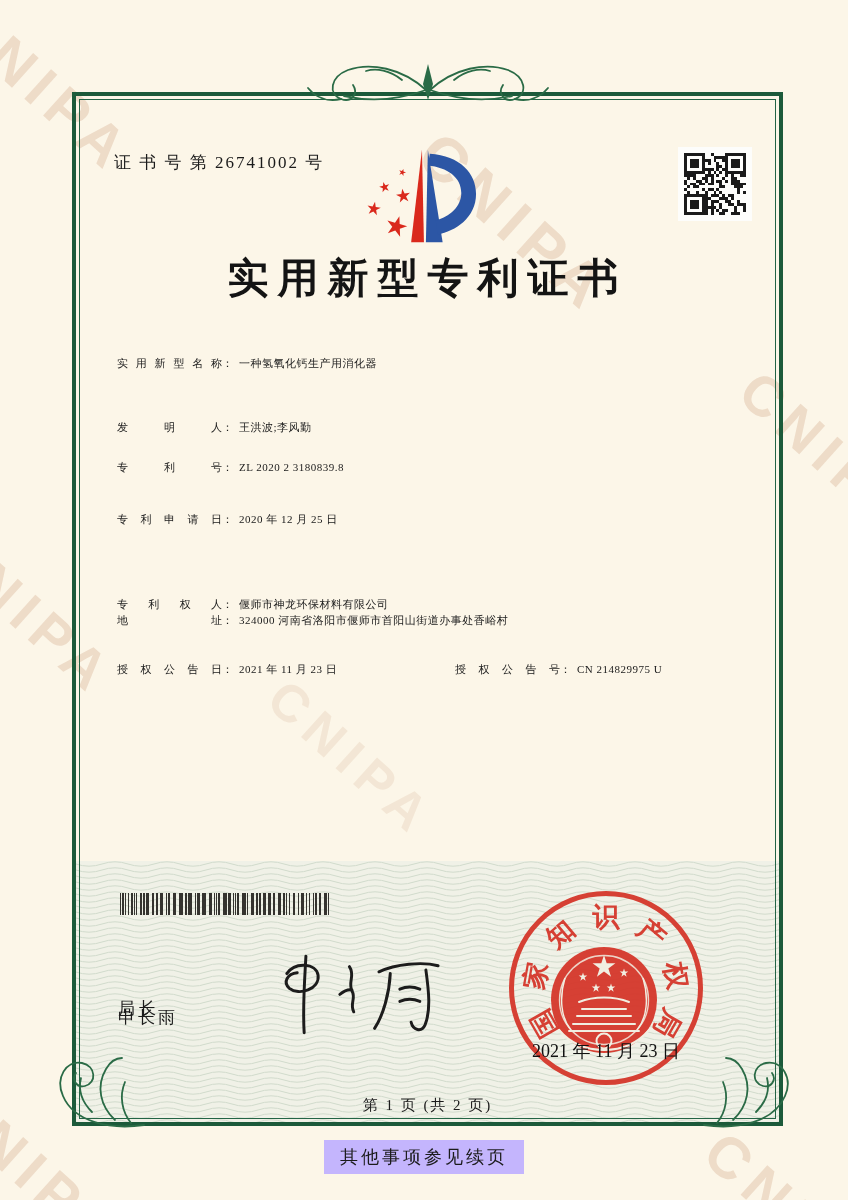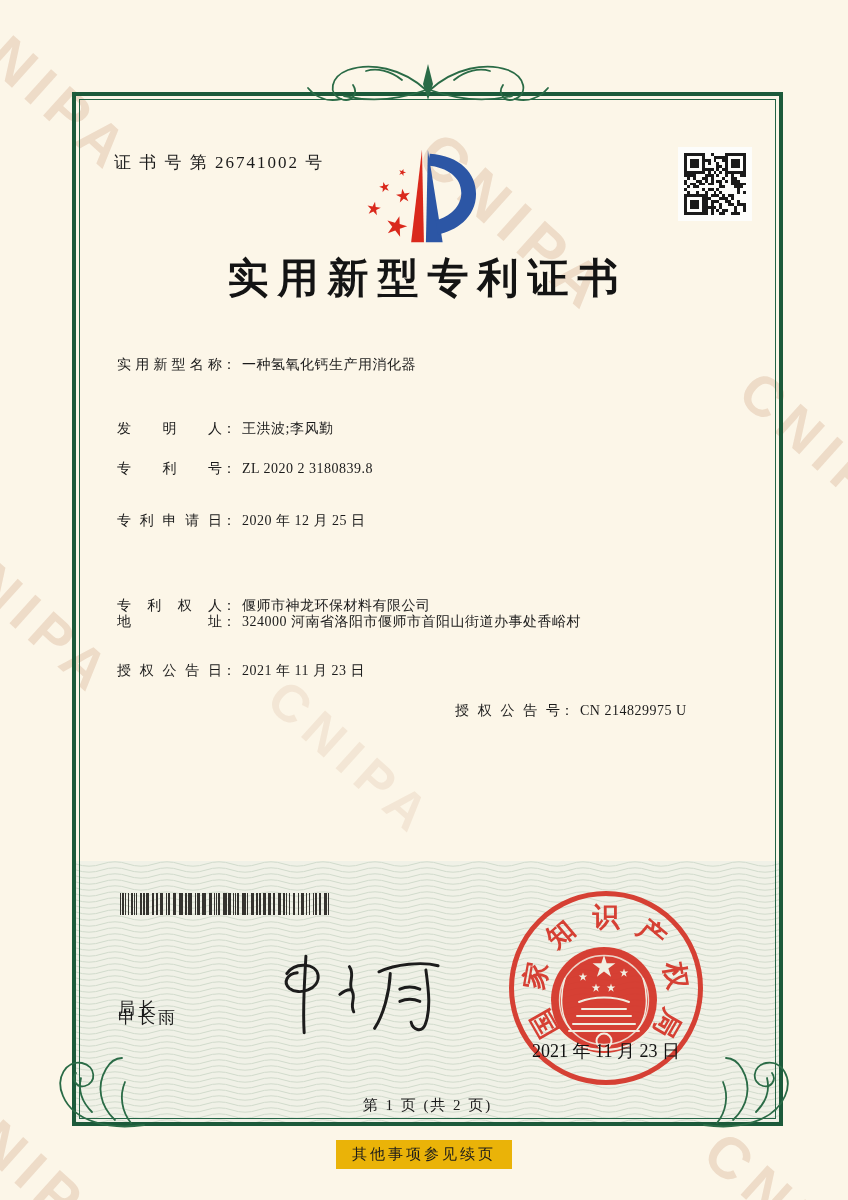--- a/index.html
+++ b/index.html
@@ -20,46 +20,46 @@
   
   .cert-no{position:absolute;left:114px;top:151px;font-size:17px;letter-spacing:2px;z-index:5;}
   .logo{position:absolute;left:340px;top:140px;width:160px;height:118px;z-index:5;}
   .qrbox{position:absolute;left:678px;top:147px;width:74px;height:74px;background:#fdfdfb;z-index:5;}
   .qr{display:grid;grid-template-columns:repeat(21,1fr);grid-template-rows:repeat(21,1fr);
       width:62px;height:62px;margin:6px;}
   .qr i{background:transparent;}
   .qr i.on{background:#1a1a1a;}
   .title{position:absolute;left:72px;top:251px;width:711px;text-align:center;font-size:41px;
          font-weight:bold;letter-spacing:9px;z-index:5;color:#141414;}
-  .frow{position:absolute;left:117px;width:640px;font-size:14px;z-index:5;white-space:nowrap;}
+  .frow{position:absolute;left:117px;width:640px;font-size:11px;z-index:5;white-space:nowrap;}
   .flabel{display:inline-block;width:105px;text-align:justify;text-align-last:justify;vertical-align:bottom;}
   .fcolon{margin-right:6px;}
   .fvalue{letter-spacing:0.5px;}
-  .g2{position:absolute;left:338px;top:0;margin-top:40px;}
+  .g2{position:absolute;left:338px;top:0;}
   .body-text{position:absolute;left:117px;top:698px;width:632px;font-size:16.5px;line-height:26px;
              text-align:justify;z-index:5;}
   .body-text p{margin:0;text-indent:2.05em;}
   .barcode{position:absolute;left:120px;top:893px;height:22px;z-index:5;font-size:0;}
   .barcode i{display:inline-block;height:22px;background:#35332f;vertical-align:top;}
   .signer-title{position:absolute;left:118px;top:973px;font-size:17px;letter-spacing:4px;z-index:5;margin-top:24px;}
   .signer-name{position:absolute;left:118px;top:1006px;font-size:17px;letter-spacing:3px;z-index:5;}
   .signature{position:absolute;left:252px;top:944px;z-index:6;}
   
   .seal{position:absolute;left:509px;top:891px;width:194px;height:194px;z-index:7;opacity:.95;}
   .seal-ring{position:absolute;inset:0;border:5px solid #d5372b;border-radius:50%;box-sizing:border-box;}
   .seal-chars{position:absolute;inset:0;}
   .seal-chars span{position:absolute;left:50%;top:50%;font-size:27px;font-weight:bold;color:#d5372b;
                    font-family:"Liberation Serif",serif;}
   .emblem{position:absolute;left:39px;top:47px;}
   .seal-date{position:absolute;left:521px;top:1039px;width:170px;text-align:center;font-size:18px;
              color:#111;z-index:8;letter-spacing:0px;}
   .footer-page{position:absolute;left:72px;top:1096px;width:711px;text-align:center;font-size:15px;
                letter-spacing:2px;z-index:5;}
   .cont-note-wrap{position:absolute;left:0;top:1140px;width:848px;text-align:center;z-index:5;}
-  .cont-note{display:inline-block;background:#eab308;padding:5px 16px;font-size:15px;letter-spacing:3px;}
+  .cont-note{display:inline-block;background:#c4b5fd;padding:5px 16px;font-size:18px;letter-spacing:3px;}
 </style>
 </head>
 <body>
 
 <div class="page">
 
   <span class="wm" style="left:-18px;top:-12px;font-size:58px">CNIPA</span>
   <span class="wm" style="left:452px;top:118px;font-size:62px">CNIPA</span>
   <span class="wm" style="left:770px;top:358px;font-size:56px">CNIPA</span>
   <span class="wm" style="left:-32px;top:516px;font-size:56px">CNIPA</span>

